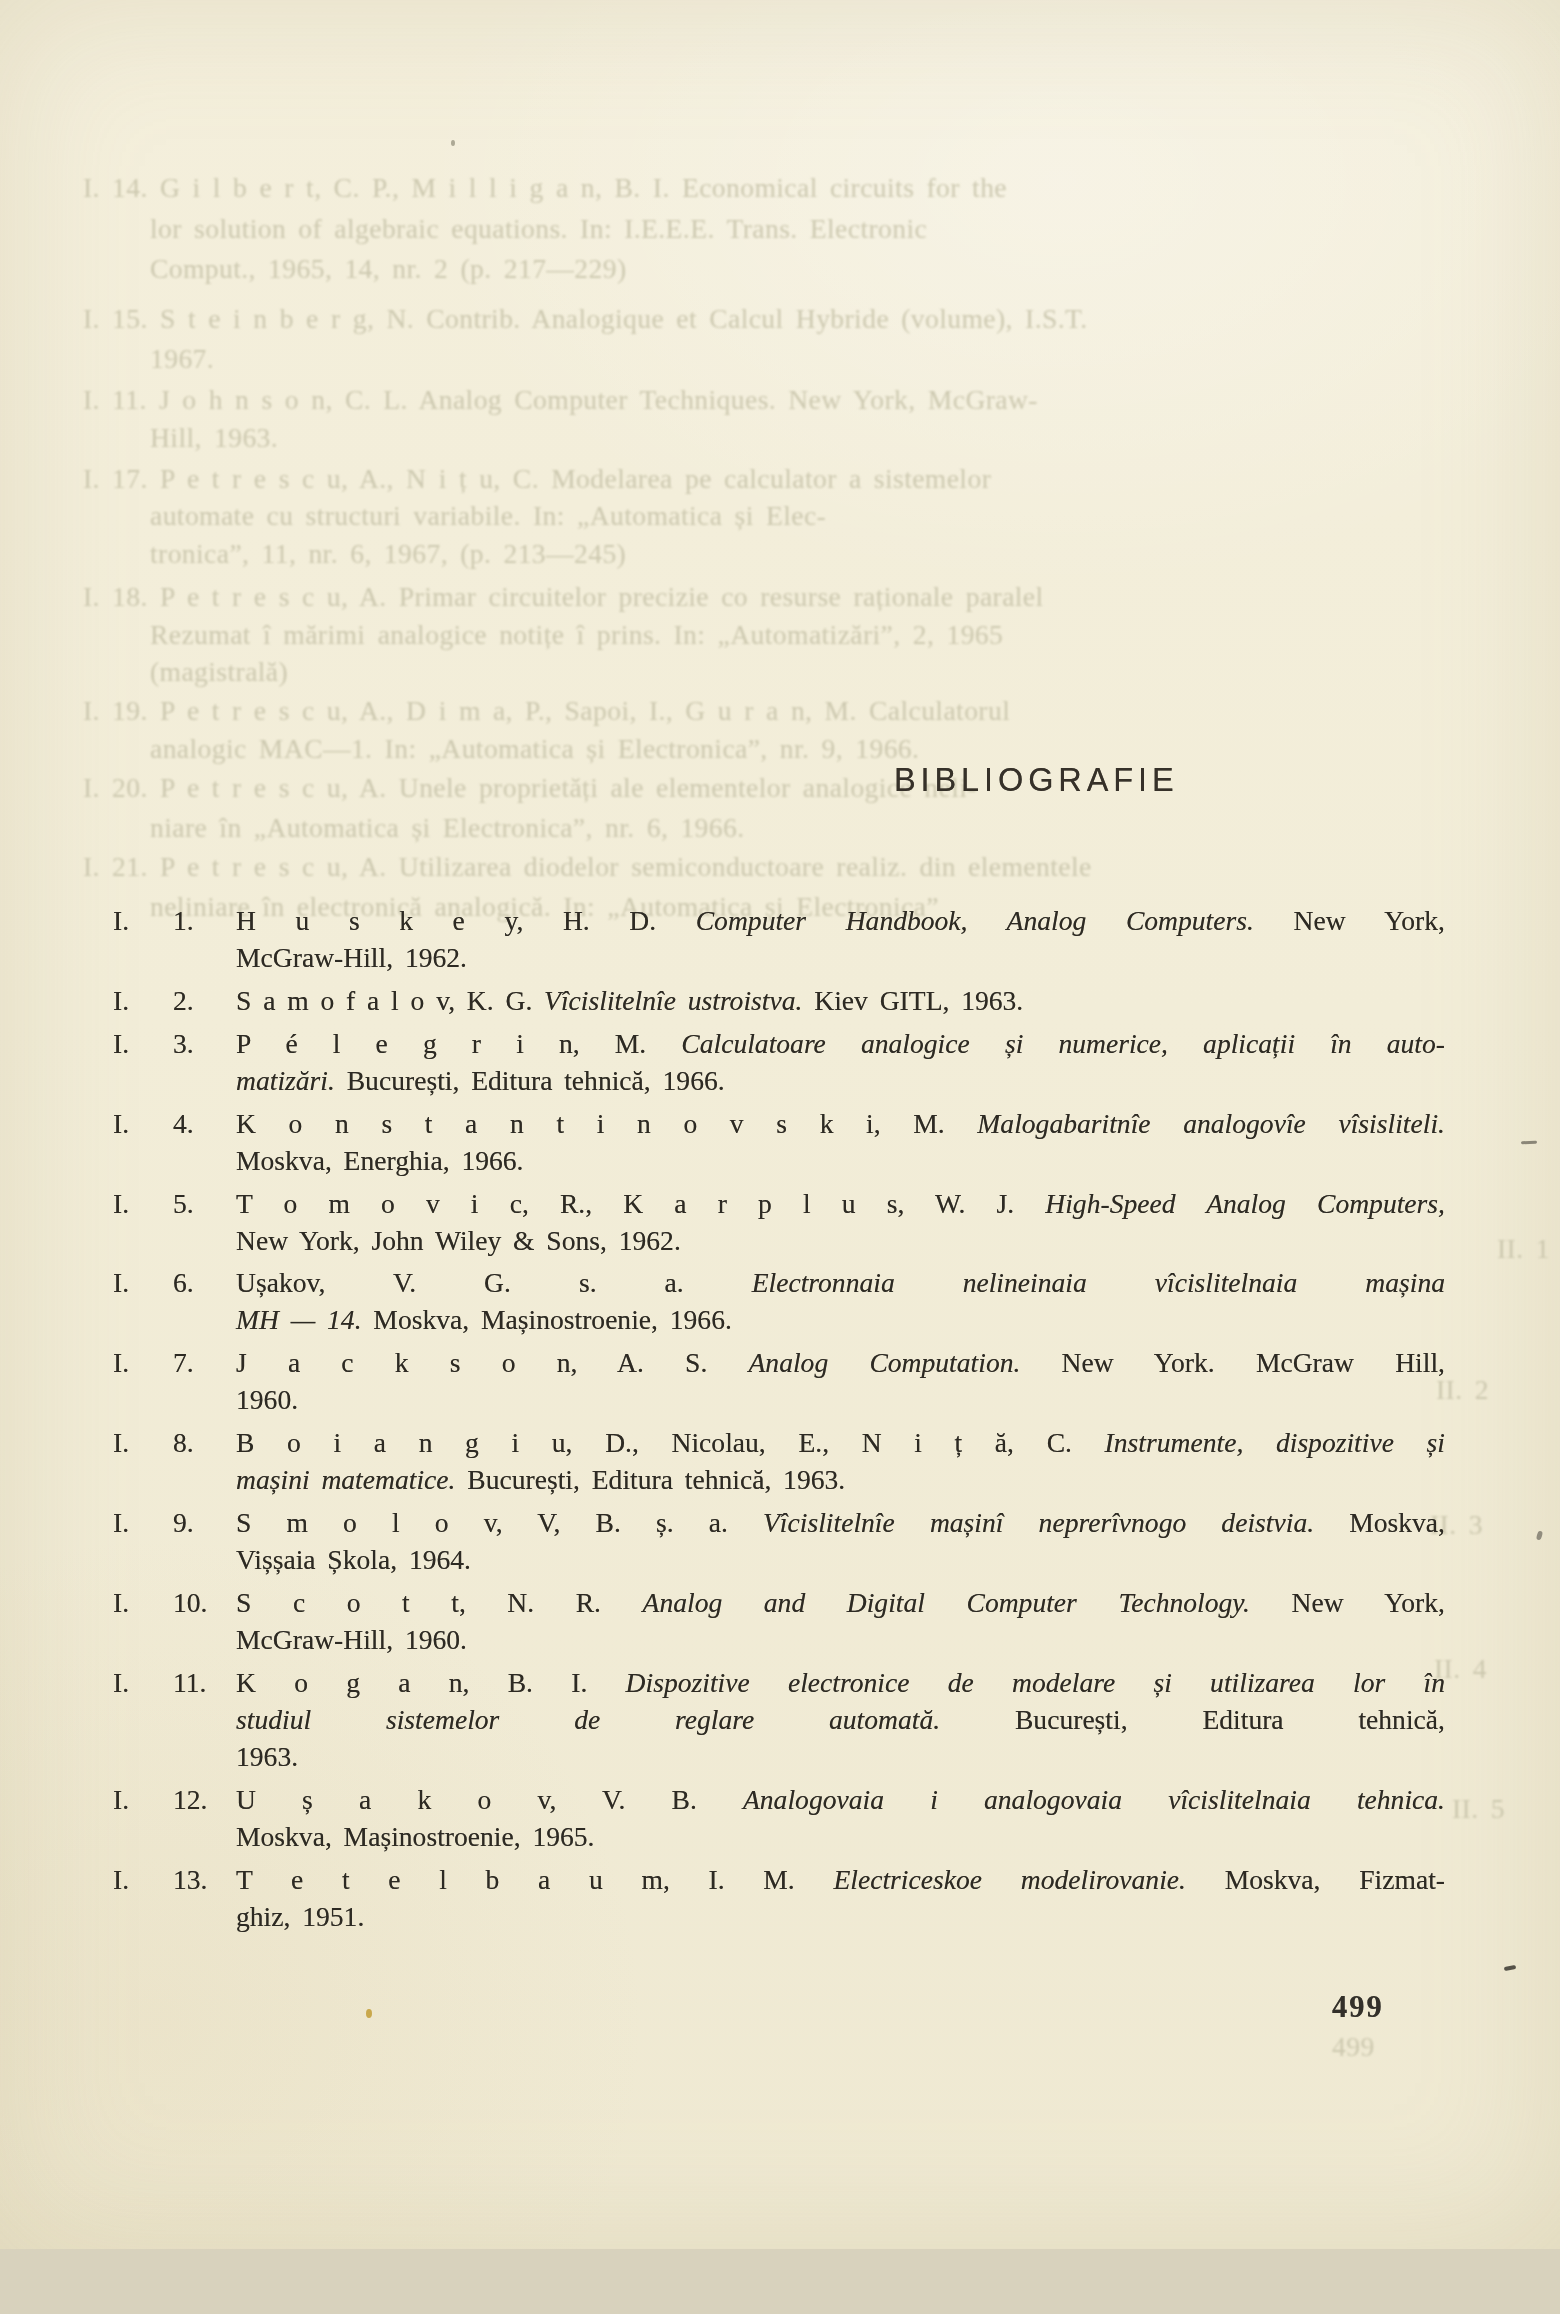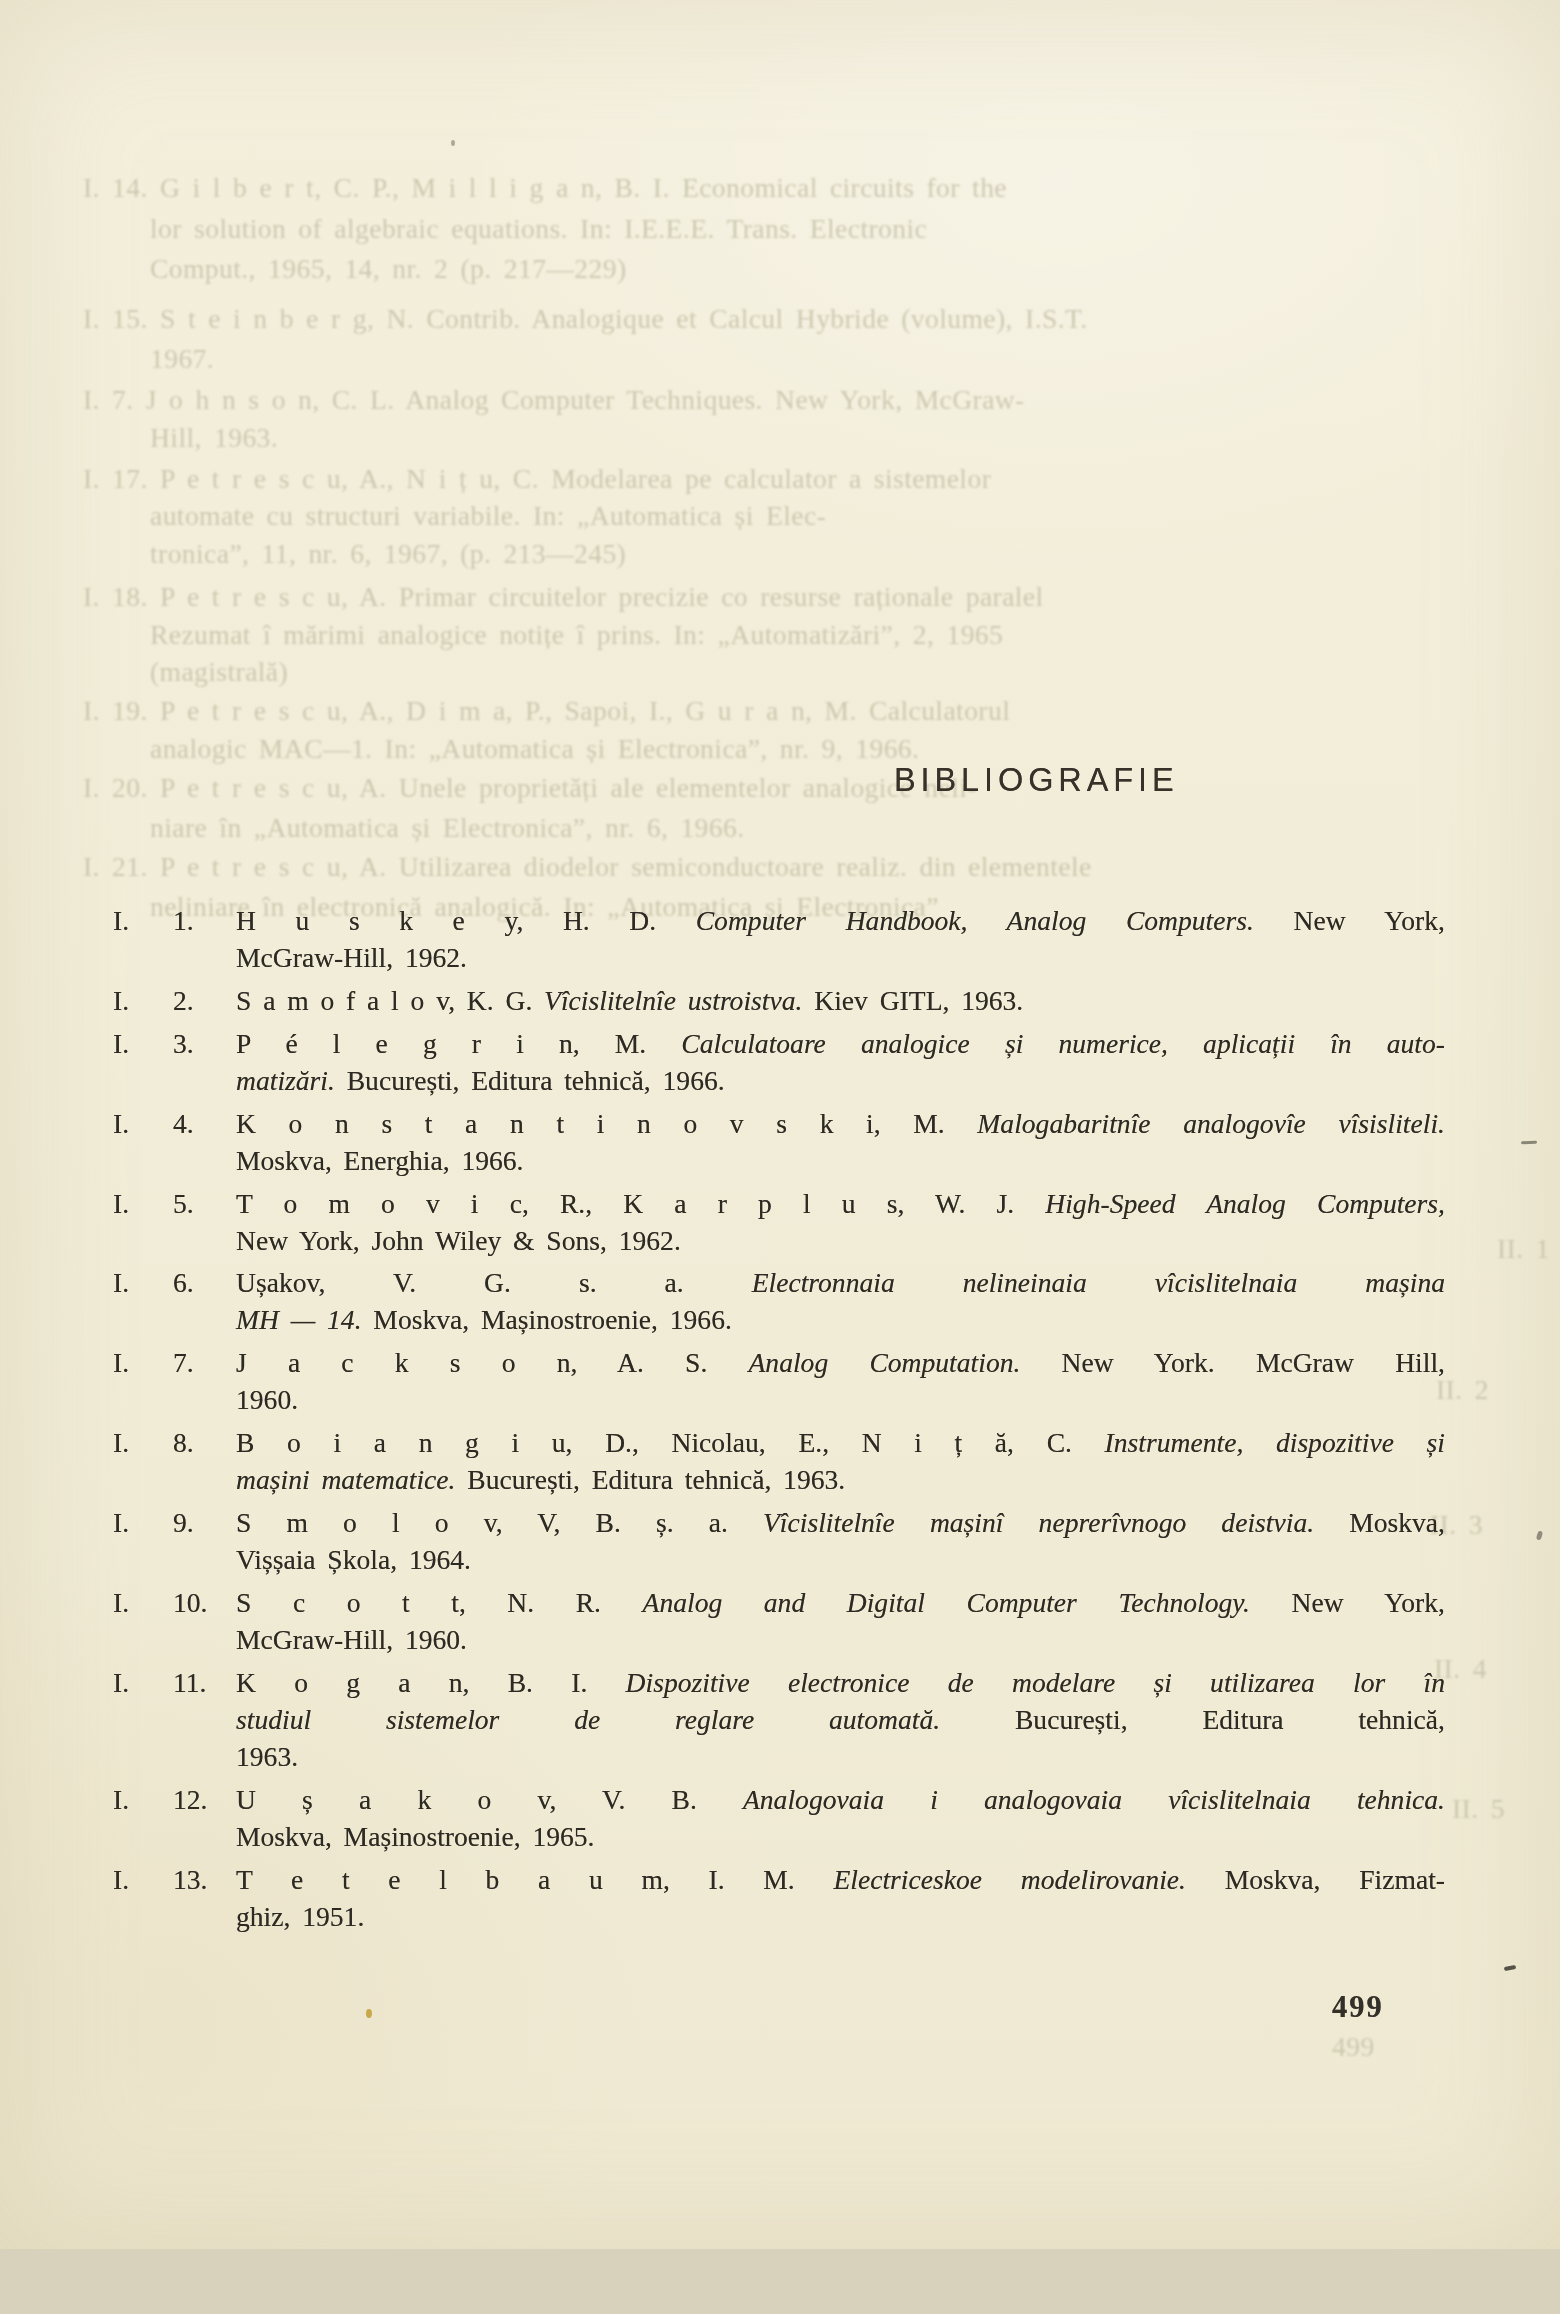--- a/index.html
+++ b/index.html
@@ -66,21 +66,21 @@
 <body>
 
 <div class="sheet">
 
   <div class="ghost-layer">
       <div class="ghost-line" style="left: 83px; top: 172px;">I. 14. G i l b e r t,  C. P.,  M i l l i g a n,  B. I.  Economical circuits for the</div>
       <div class="ghost-line" style="left: 150px; top: 213px;">lor solution of algebraic equations. In:  I.E.E.E.  Trans.  Electronic</div>
       <div class="ghost-line" style="left: 150px; top: 253px;">Comput., 1965, 14, nr. 2 (p. 217—229)</div>
       <div class="ghost-line" style="left: 83px; top: 303px;">I. 15. S t e i n b e r g,  N.  Contrib. Analogique et Calcul Hybride (volume), I.S.T.</div>
       <div class="ghost-line" style="left: 150px; top: 343px;">1967.</div>
-      <div class="ghost-line" style="left: 83px; top: 384px;">I. 7. J o h n s o n,  C. L.  Analog Computer Techniques. New York, McGraw-</div>
+      <div class="ghost-line" style="left: 83px; top: 384px;">I. 11. J o h n s o n,  C. L.  Analog Computer Techniques. New York, McGraw-</div>
       <div class="ghost-line" style="left: 150px; top: 422px;">Hill, 1963.</div>
       <div class="ghost-line" style="left: 83px; top: 463px;">I. 17. P e t r e s c u,  A.,  N i ț u,  C.  Modelarea pe calculator a sistemelor</div>
       <div class="ghost-line" style="left: 150px; top: 500px;">automate cu structuri variabile. In: „Automatica și Elec-</div>
       <div class="ghost-line" style="left: 150px; top: 538px;">tronica”, 11, nr. 6, 1967, (p. 213—245)</div>
       <div class="ghost-line" style="left: 83px; top: 581px;">I. 18. P e t r e s c u,  A.  Primar circuitelor precizie co resurse raționale paralel</div>
       <div class="ghost-line" style="left: 150px; top: 619px; text-align: center;">Rezumat î mărimi analogice notițe î prins. In: „Automatizări”, 2, 1965</div>
       <div class="ghost-line" style="left: 150px; top: 656px;">(magistrală)</div>
       <div class="ghost-line" style="left: 83px; top: 695px;">I. 19. P e t r e s c u,  A.,  D i m a,  P.,  Sapoi, I.,  G u r a n,  M.  Calculatorul</div>
       <div class="ghost-line" style="left: 150px; top: 733px;">analogic MAC—1. In: „Automatica și Electronica”, nr. 9, 1966.</div>
       <div class="ghost-line" style="left: 83px; top: 772px;">I. 20. P e t r e s c u,  A.  Unele proprietăți ale elementelor analogice neli-</div>

